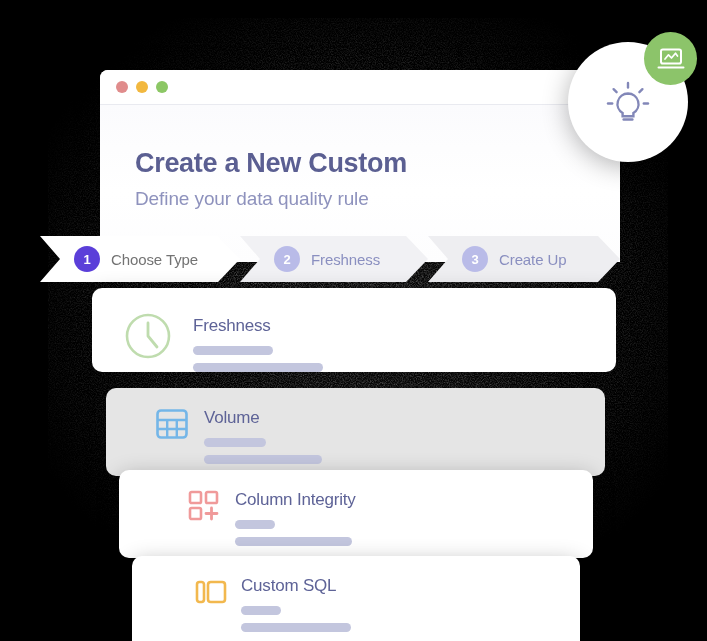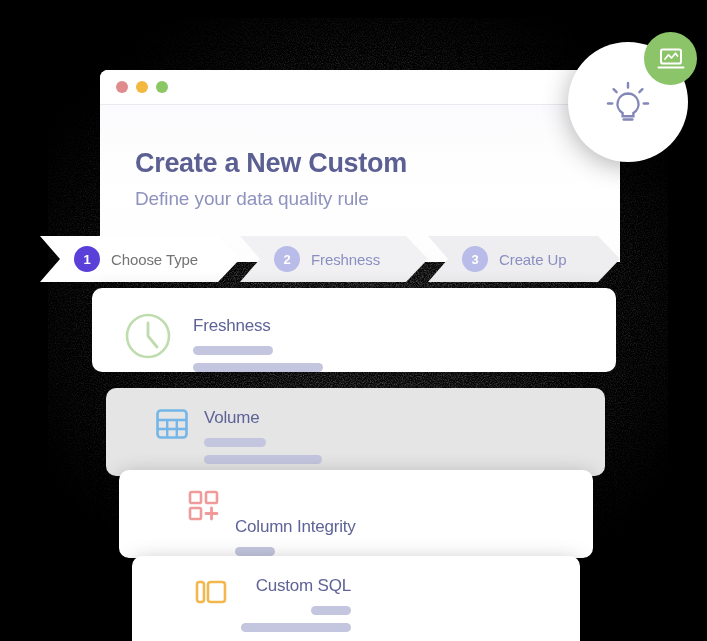--- a/index.html
+++ b/index.html
@@ -210,37 +210,37 @@
 <div class="card" id="card-column">
   <div class="row" style="padding:19px 0 0 68px;">
     <div class="icon-wrap" style="width:34px;height:34px;margin-right:14px;">
       <svg width="34" height="34" viewBox="0 0 34 34">
         <rect x="3" y="3" width="11" height="11" rx="1.6" fill="none" stroke="#f09a9a" stroke-width="2.6"></rect>
         <rect x="19" y="3" width="11" height="11" rx="1.6" fill="none" stroke="#f09a9a" stroke-width="2.6"></rect>
         <rect x="3" y="19" width="11" height="11" rx="1.6" fill="none" stroke="#f09a9a" stroke-width="2.6"></rect>
         <path d="M24.5 19 V30 M19 24.5 H30" stroke="#f09a9a" stroke-width="2.8" stroke-linecap="round"></path>
       </svg>
     </div>
-    <div class="text-wrap" style="padding-top:2px;margin-top:27px;">
+    <div class="text-wrap" style="padding-top:2px;">
       <span class="card-title">Column Integrity</span>
       <span class="bar short" style="width:40px"></span>
       <span class="bar long" style="width:117px"></span>
     </div>
   </div>
 </div>
 
 <div class="card" id="card-sql">
   <div class="row" style="padding:19px 0 0 62px;">
     <div class="icon-wrap" style="width:34px;height:34px;margin-right:13px;">
       <svg width="34" height="34" viewBox="0 0 34 34">
         <rect x="3" y="7" width="7" height="20" rx="2.4" fill="none" stroke="#f2b84e" stroke-width="2.6"></rect>
         <rect x="14" y="7" width="17" height="20" rx="2.8" fill="none" stroke="#f2b84e" stroke-width="2.6"></rect>
       </svg>
     </div>
-    <div class="text-wrap" style="padding-top:2px;align-items:flex-end;">
+    <div class="text-wrap" style="padding-top:2px;">
       <span class="card-title">Custom SQL</span>
       <span class="bar short" style="width:40px"></span>
       <span class="bar long" style="width:110px"></span>
     </div>
   </div>
 </div>
 
 <div id="bulb-circle">
   <svg width="62" height="62" viewBox="0 0 62 62">
     <g fill="none" stroke="#8287b8" stroke-width="2.4" stroke-linecap="round">

